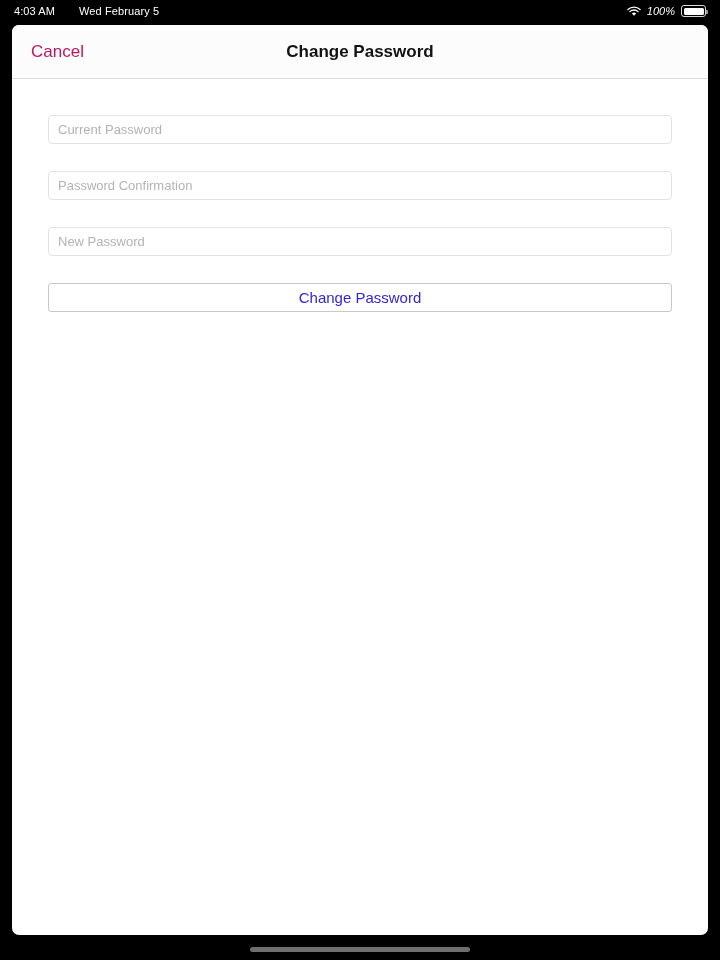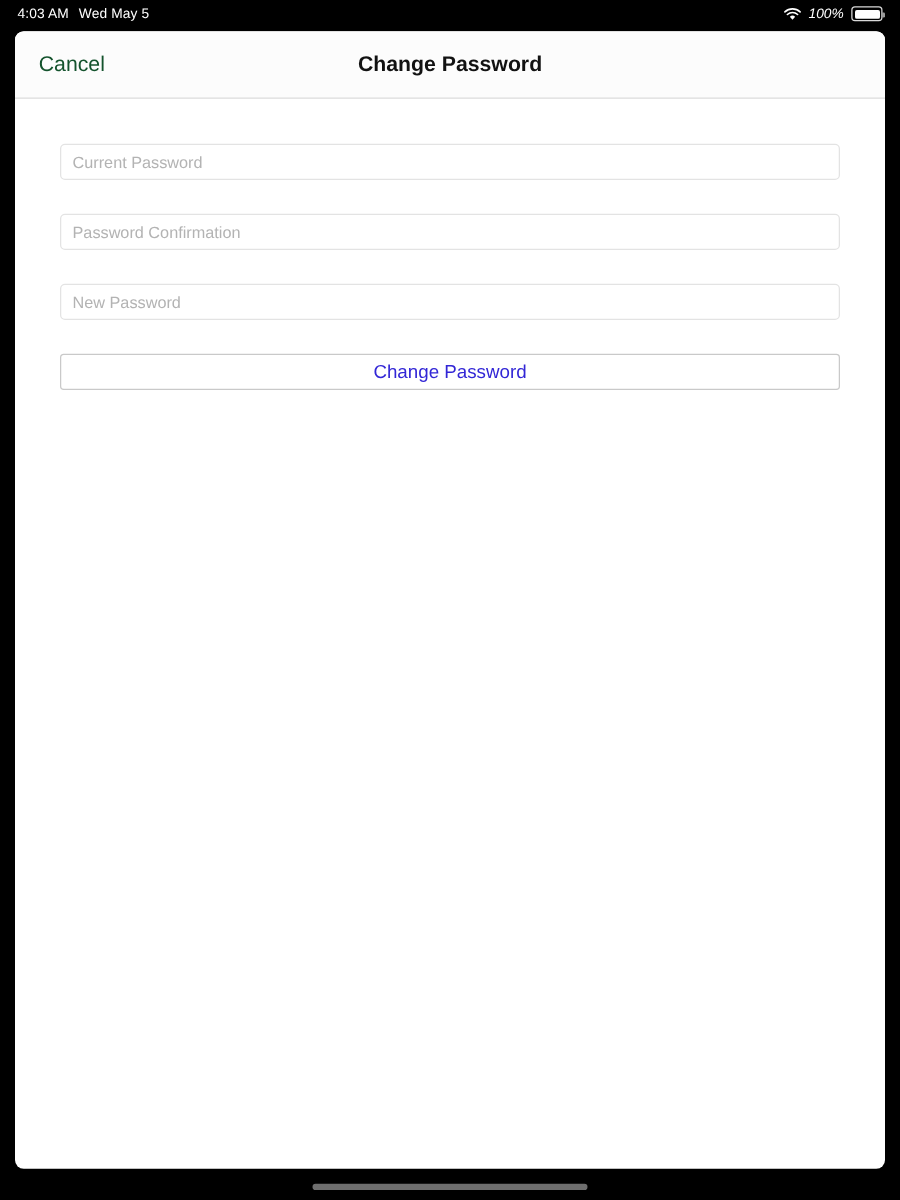--- a/index.html
+++ b/index.html
@@ -24,21 +24,21 @@
     height: 22px;
     display: flex;
     align-items: center;
     color: #ffffff;
     font-size: 11px;
     padding: 0 14px;
   }
   .status-left {
     display: flex;
     align-items: center;
-    gap: 8px;
+    gap: 24px;
   }
   .status-time { font-size: 11px; letter-spacing: 0.1px; }
   .status-date { font-size: 11px; letter-spacing: 0.1px; }
   .status-right {
     margin-left: auto;
     display: flex;
     align-items: center;
     gap: 6px;
     font-style: italic;
   }
@@ -86,21 +86,21 @@
     height: 54px;
     background: #fcfcfc;
     border-bottom: 1px solid #dcdcdc;
     display: flex;
     align-items: center;
   }
   .nav-cancel {
     position: absolute;
     left: 19px;
     font-size: 17px;
-    color: #14532d;
+    color: #be185d;
     cursor: pointer;
   }
   .nav-title {
     width: 100%;
     text-align: center;
     font-size: 17px;
     font-weight: bold;
     color: #121212;
   }
   .form-area {
@@ -155,21 +155,21 @@
   }
 </style>
 </head>
 <body>
 
 <div class="device">
 
   <div class="status-bar">
     <div class="status-left">
       <span class="status-time">4:03 AM</span>
-      <span class="status-date">Wed May 5</span>
+      <span class="status-date">Wed February 5</span>
     </div>
     <div class="status-right">
       <span class="wifi-icon">
         <svg width="14" height="11" viewBox="0 0 14 11" fill="none" xmlns="http://www.w3.org/2000/svg">
           <path d="M7 9.8 L4.9 7.4 A3.2 3.2 0 0 1 9.1 7.4 Z" fill="#ffffff"></path>
           <path d="M2.9 5.6 A6 6 0 0 1 11.1 5.6" stroke="#ffffff" stroke-width="1.3" fill="none" stroke-linecap="round"></path>
           <path d="M0.9 3.5 A9 9 0 0 1 13.1 3.5" stroke="#ffffff" stroke-width="1.3" fill="none" stroke-linecap="round"></path>
         </svg>
       </span>
       <span class="battery-pct">100%</span>

